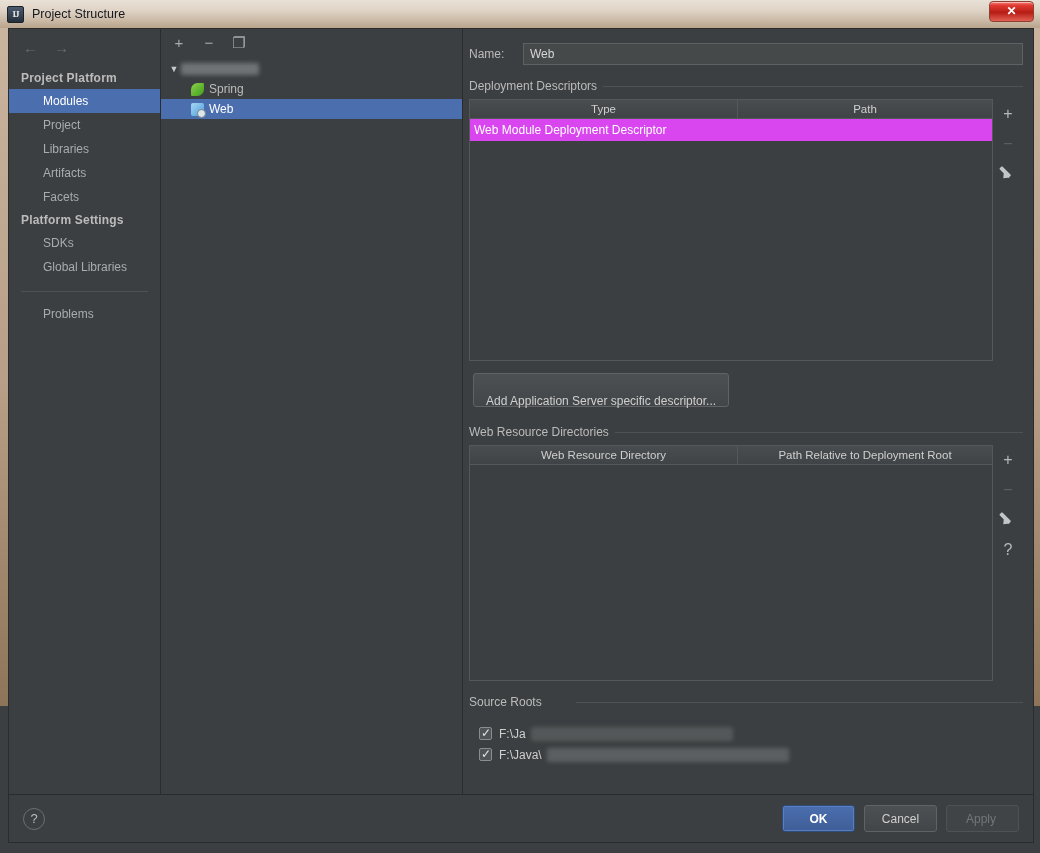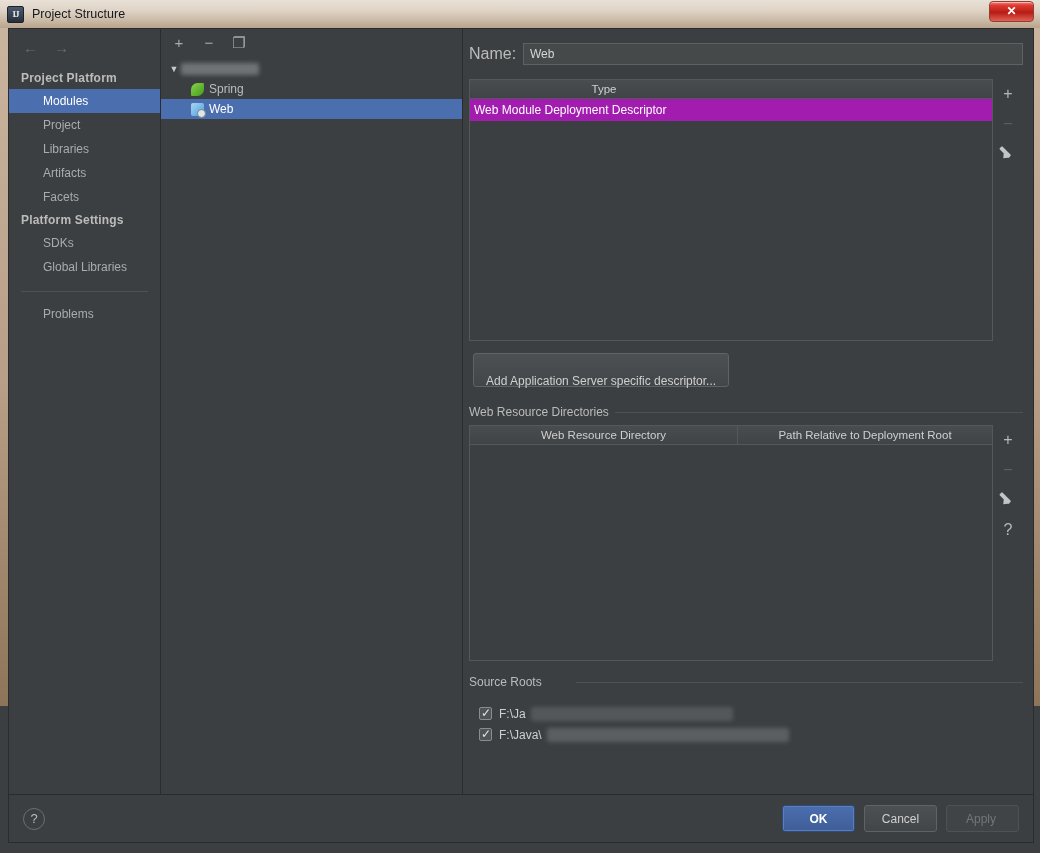--- a/index.html
+++ b/index.html
@@ -218,21 +218,21 @@
     position: relative;
   }
 
   
   #name-row {
     display: flex;
     align-items: center;
     gap: 8px;
     padding: 4px 0 14px 0;
   }
-  #name-label { font-size: 16px; color: #bbbbbb; width: 46px; }
+  #name-label { font-size: 12px; color: #bbbbbb; width: 46px; }
   #name-input {
     flex: 1;
     height: 22px;
     background: #45494a;
     border: 1px solid #5e6264;
     color: #d6d6d6;
     font-size: 12px;
     font-family: "Liberation Sans", sans-serif;
     padding: 0 6px;
     outline: none;
@@ -278,21 +278,21 @@
     border-right: 1px solid #555859;
     overflow: hidden;
   }
   .t-head div:last-child { border-right: none; }
   .t-body { flex: 1; position: relative; }
   .t-row {
     display: flex;
     height: 22px;
     align-items: center;
   }
-  .t-row.selected { background: #a21caf; justify-content: center; }
+  .t-row.selected { background: #d946ef; justify-content: center; }
   .t-cell {
     font-size: 12px;
     color: #d4d4d4;
     padding-left: 4px;
     overflow: hidden;
     white-space: nowrap;
     line-height: 22px;
   }
   .t-row.selected .t-cell { color: #ffffff; }
 
@@ -514,25 +514,30 @@
         </div>
       </div>
 
       <div id="details">
 
         <div id="name-row">
           <span id="name-label">Name:</span>
           <input id="name-input" type="text" value="Web" style="">
         </div>
 
+        <div class="section-title">
+          <span>Deployment Descriptors</span>
+          <span class="rule"></span>
+        </div>
 
         <div class="table-wrap" style="height:262px;">
           <div class="table-box">
             <div class="t-head">
               <div style="width:268px;">Type</div>
+              <div style="flex:1;">Path</div>
             </div>
             <div class="t-body">
               <div class="t-row selected">
                 <span class="t-cell" style="width:268px;">Web Module Deployment Descriptor</span>
                 <span class="t-cell" style="flex:1;position:relative;">
                   
                 </span>
               </div>
             </div>
           </div>

